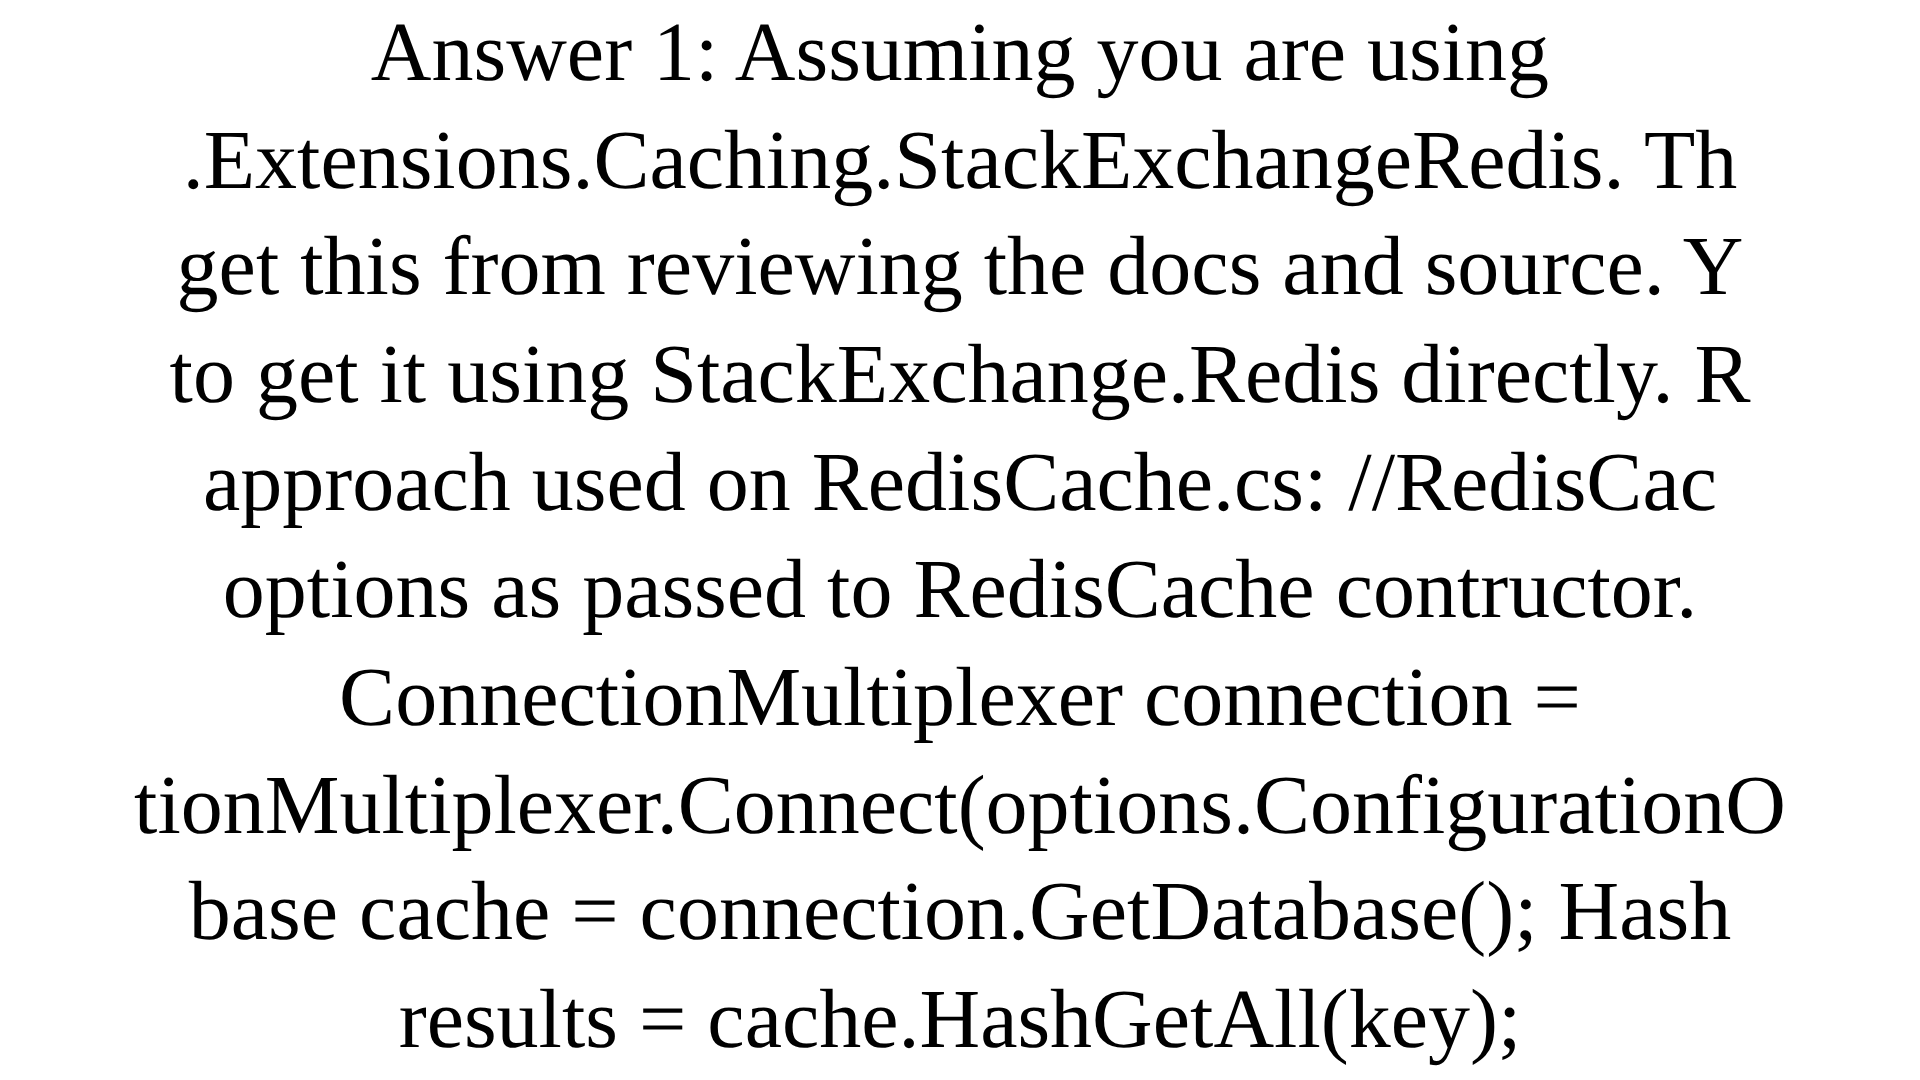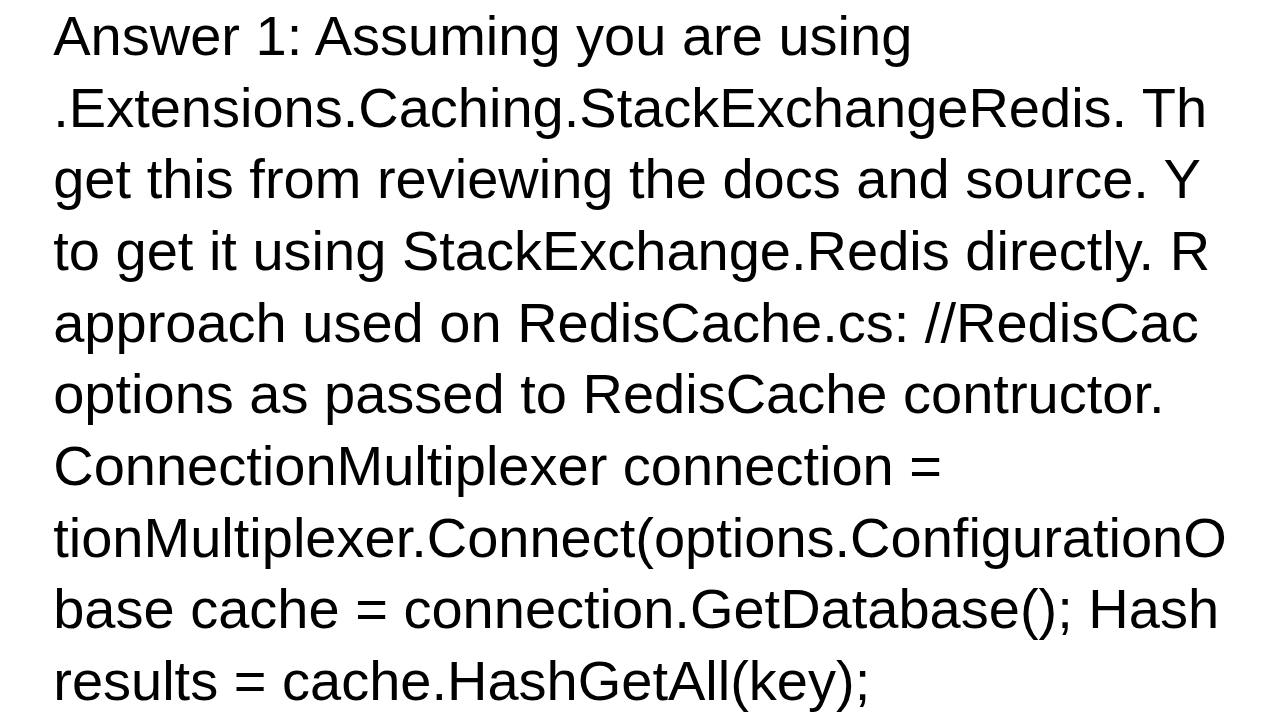--- a/index.html
+++ b/index.html
@@ -1,22 +1,22 @@
 <!DOCTYPE html>
 <html><head>
   <meta charset="utf-8">
   <style>
     * { margin: 0; padding: 0; box-sizing: border-box; }
     html, body { width: 1280px; height: 720px; overflow: hidden; background: #fff; }
     .text-block {
-      font-family: Liberation Sans, sans-serif;
+      font-family: Liberation Serif, serif;
       font-size: 56px;
       line-height: 1.28;
       color: #000;
-      text-align: left;
+      text-align: center;
       white-space: pre-line;
       position: absolute;
       top: 0;
       left: 50%;
       transform: translateX(-50%);
       width: max-content;
     }
   </style>
 </head>
 <body>

